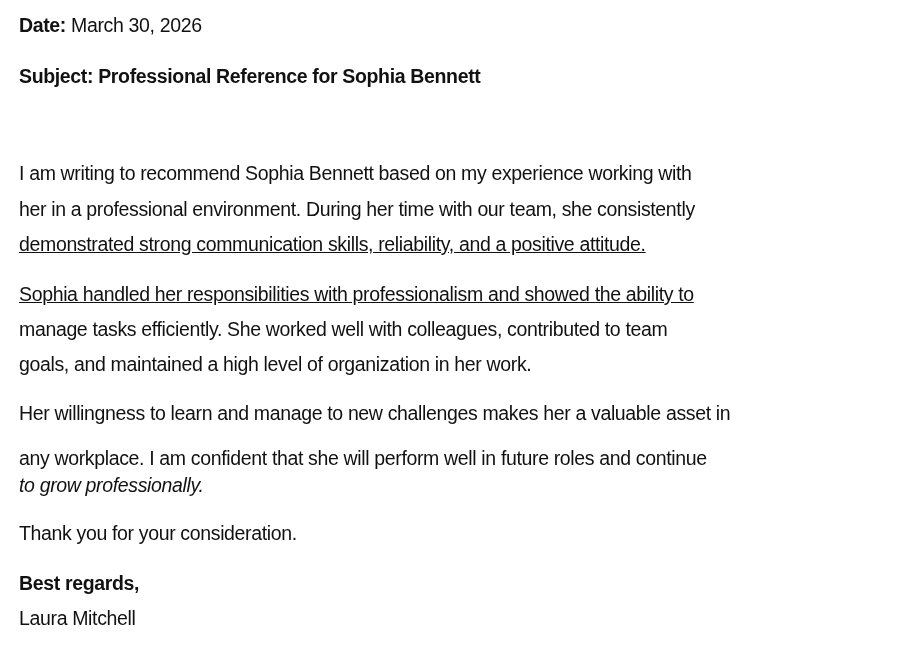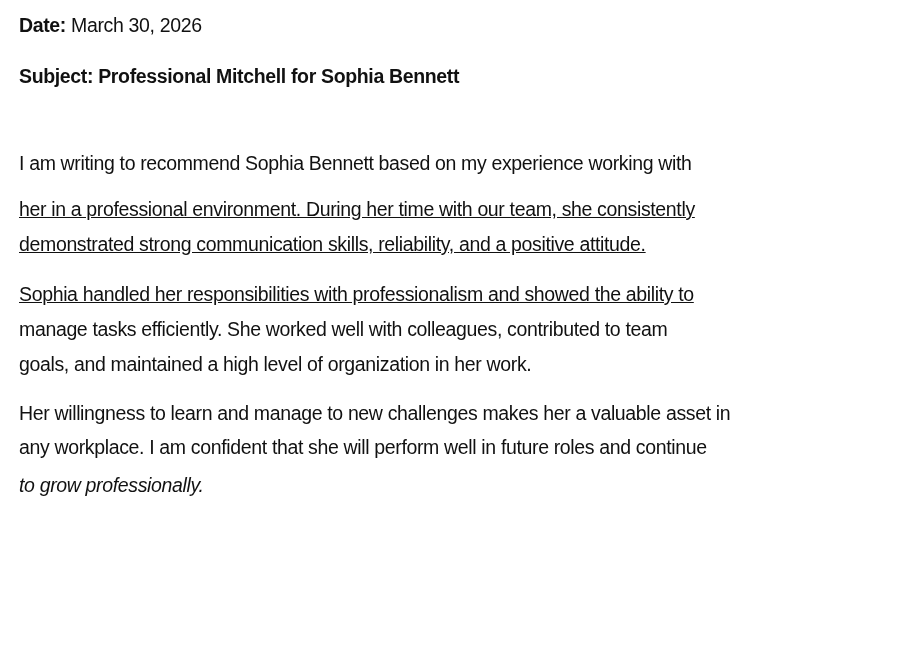--- a/index.html
+++ b/index.html
@@ -30,36 +30,39 @@
     .bold { font-weight: bold; }
   </style>
 </head>
 <body>
 
 <div class="doc">
   <div class="line" style="top:13px;">
     <span class="bold">Date:</span><span> March 30, 2026</span>
   </div>
 
-  <div class="line bold" style="top:64px;">Subject: Professional Mitchell for Sophia Bennett</div>
+  <div class="line bold" style="top:64px;">Subject: Professional Reference for Sophia Bennett</div>
 
 
   <div>
-    <div class="line" style="top:151px;text-align:right;">I am writing to recommend Sophia Bennett based on my experience working with</div>
-    <div class="line" style="top:197px;text-decoration:underline;">her in a professional environment. During her time with our team, she consistently</div>
+    <div class="line" style="top:161px;text-align:right;">I am writing to recommend Sophia Bennett based on my experience working with</div>
+    <div class="line" style="top:197px;">her in a professional environment. During her time with our team, she consistently</div>
     <div class="line" style="top:232px;text-decoration:underline;">demonstrated strong communication skills, reliability, and a positive attitude.</div>
   </div>
 
   <div>
     <div class="line" style="top:282px;text-decoration:underline;">Sophia handled her responsibilities with professionalism and showed the ability to</div>
     <div class="line" style="top:317px;">manage tasks efficiently. She worked well with colleagues, contributed to team</div>
     <div class="line" style="top:352px;">goals, and maintained a high level of organization in her work.</div>
   </div>
 
   <div>
     <div class="line" style="top:401px;">Her willingness to learn and manage to new challenges makes her a valuable asset in</div>
-    <div class="line" style="top:435px;">any workplace. I am confident that she will perform well in future roles and continue</div>
+    <div class="line" style="top:446px;">any workplace. I am confident that she will perform well in future roles and continue</div>
     <div class="line" style="top:473px;font-style:italic;">to grow professionally.</div>
   </div>
 
+  <div class="line" style="top:521px;">Thank you for your consideration.</div>
 
+  <div class="line bold" style="top:571px;">Best regards,</div>
 
+  <div class="line" style="top:606px;">Laura Mitchell</div>
 </div>
 
 </body></html>

